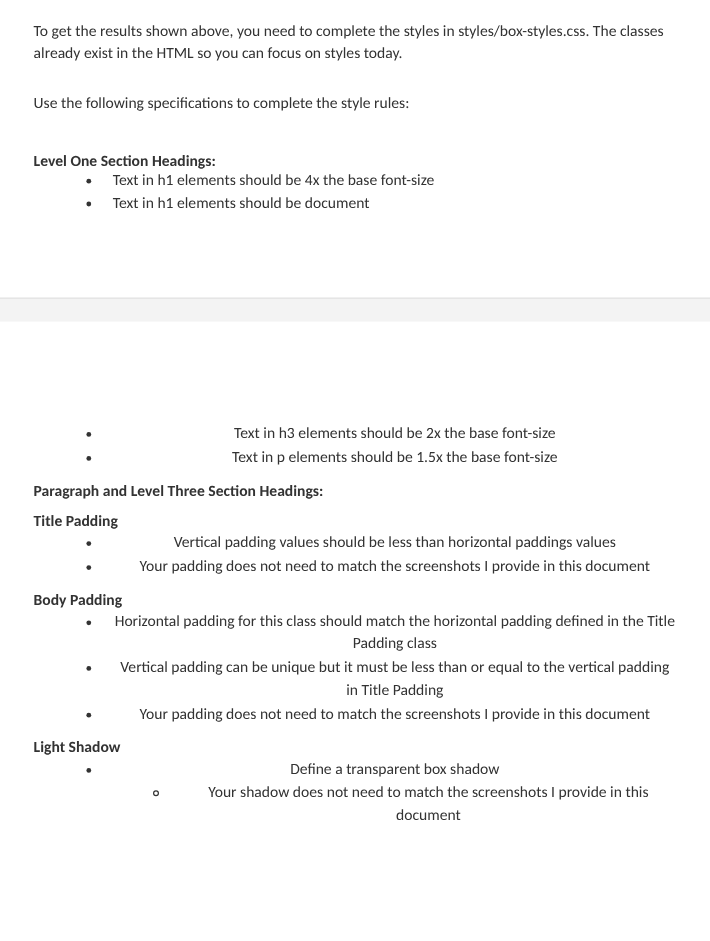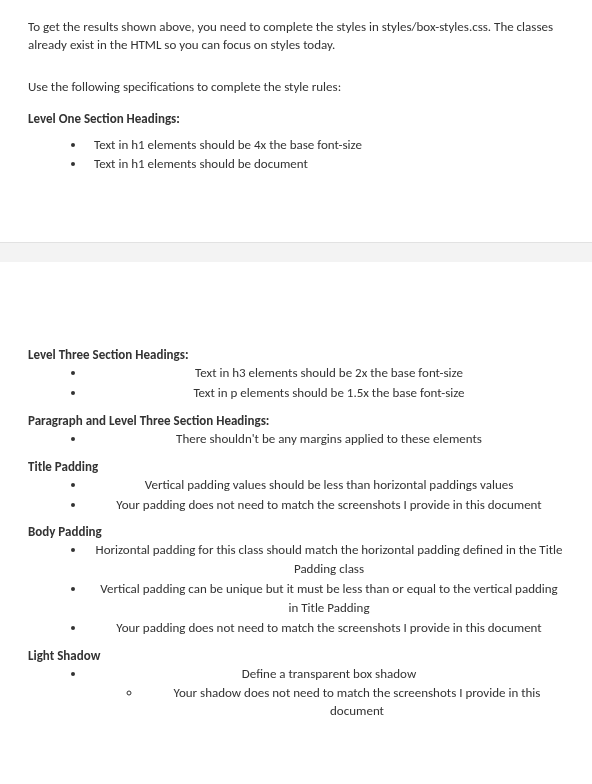--- a/index.html
+++ b/index.html
@@ -15,26 +15,26 @@
       width: 592px;
     }
     .page-section {
       padding: 18px 28px 12px 28px;
     }
     .intro {
       margin-bottom: 24px;
       line-height: 1.4;
     }
     .subintro {
-      margin-bottom: 14px;
+      margin-bottom: 30px;
       line-height: 1.4;
     }
     .spec-heading {
       font-weight: bold;
-      margin-bottom: 10px;
+      margin-bottom: 0;
       margin-top: 6px;
     }
     .tight-heading {
       font-weight: bold;
       margin-bottom: 2px;
       margin-top: 10px;
     }
     ul.bullet-list {
       list-style-type: disc;
       padding-left: 58px;
@@ -88,33 +88,29 @@
     <li>Text in h1 elements should be 4x the base font-size</li>
     <li>Text in h1 elements should be document</li>
   </ul>
 </div>
 
 <div class="gap-divider"></div>
 
 <div class="page-section section-two-top">
 
 
-  <p class="tight-heading">Level Three Section Headings:</p>
   <ul class="bullet-list tight">
     <li>Text in h3 elements should be 2x the base font-size</li>
   </ul>
 
   <ul class="bullet-list tight">
     <li>Text in p elements should be 1.5x the base font-size</li>
   </ul>
 
   <p class="tight-heading">Paragraph and Level Three Section Headings:</p>
-  <ul class="bullet-list tight">
-    <li>There shouldn't be any margins applied to these elements</li>
-  </ul>
 
   <p class="tight-heading">Title Padding</p>
   <ul class="bullet-list tight">
     <li>Vertical padding values should be less than horizontal paddings values</li>
     <li>Your padding does not need to match the screenshots I provide in this document</li>
   </ul>
 
   <p class="tight-heading">Body Padding</p>
   <ul class="bullet-list tight">
     <li>Horizontal padding for this class should match the horizontal padding defined in the Title Padding class</li>

